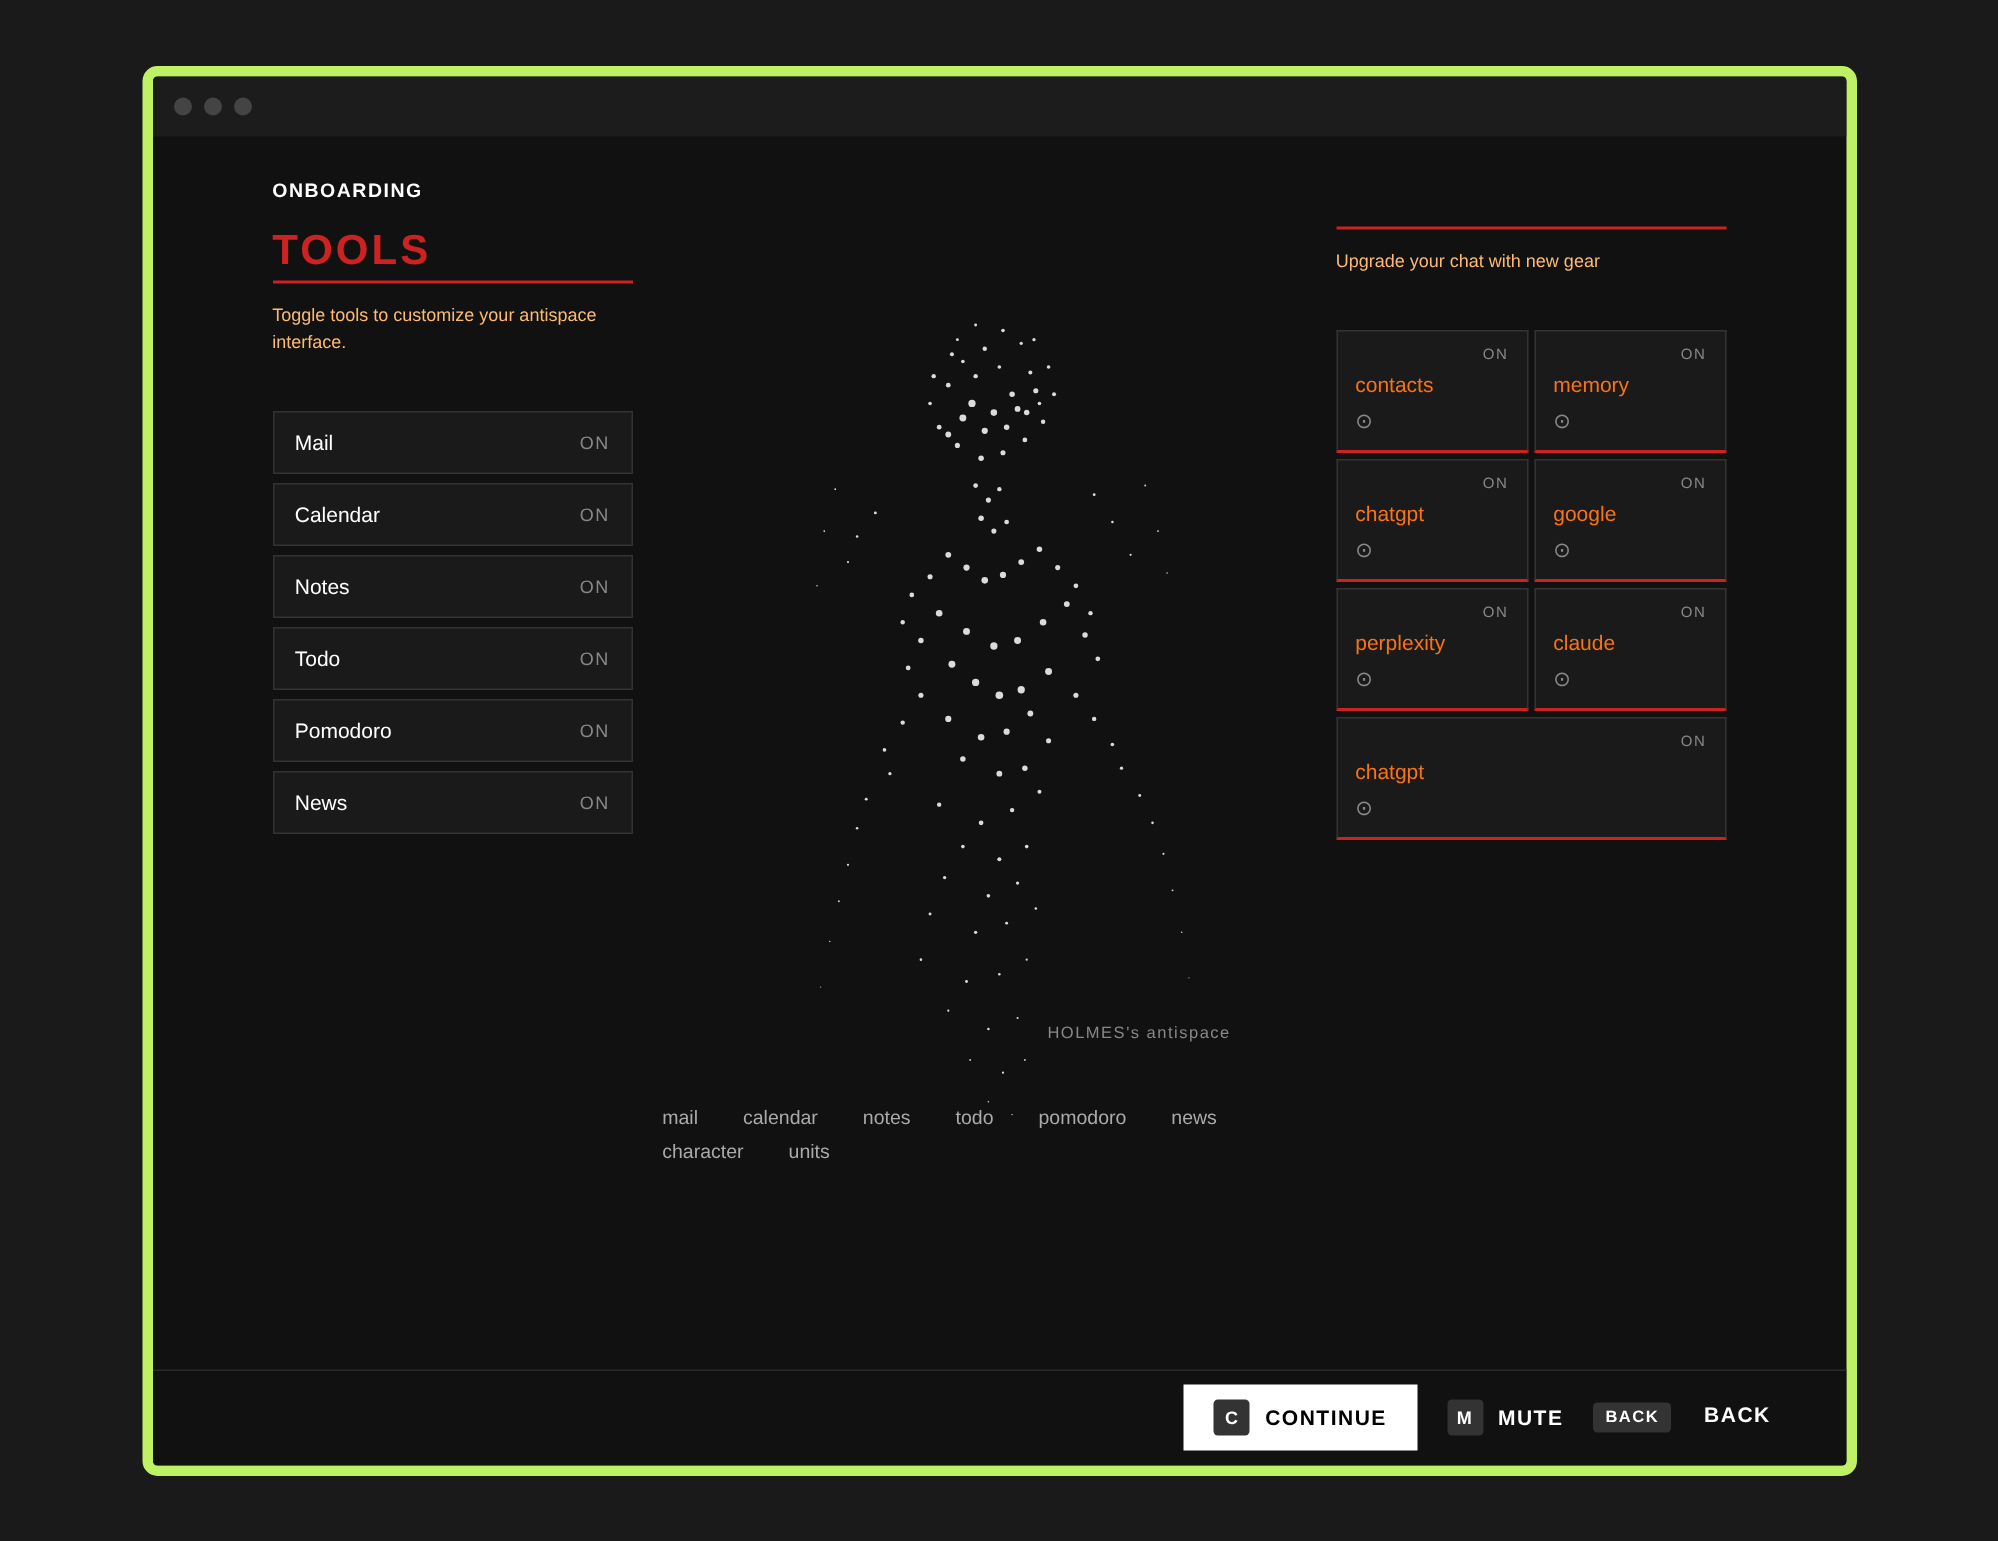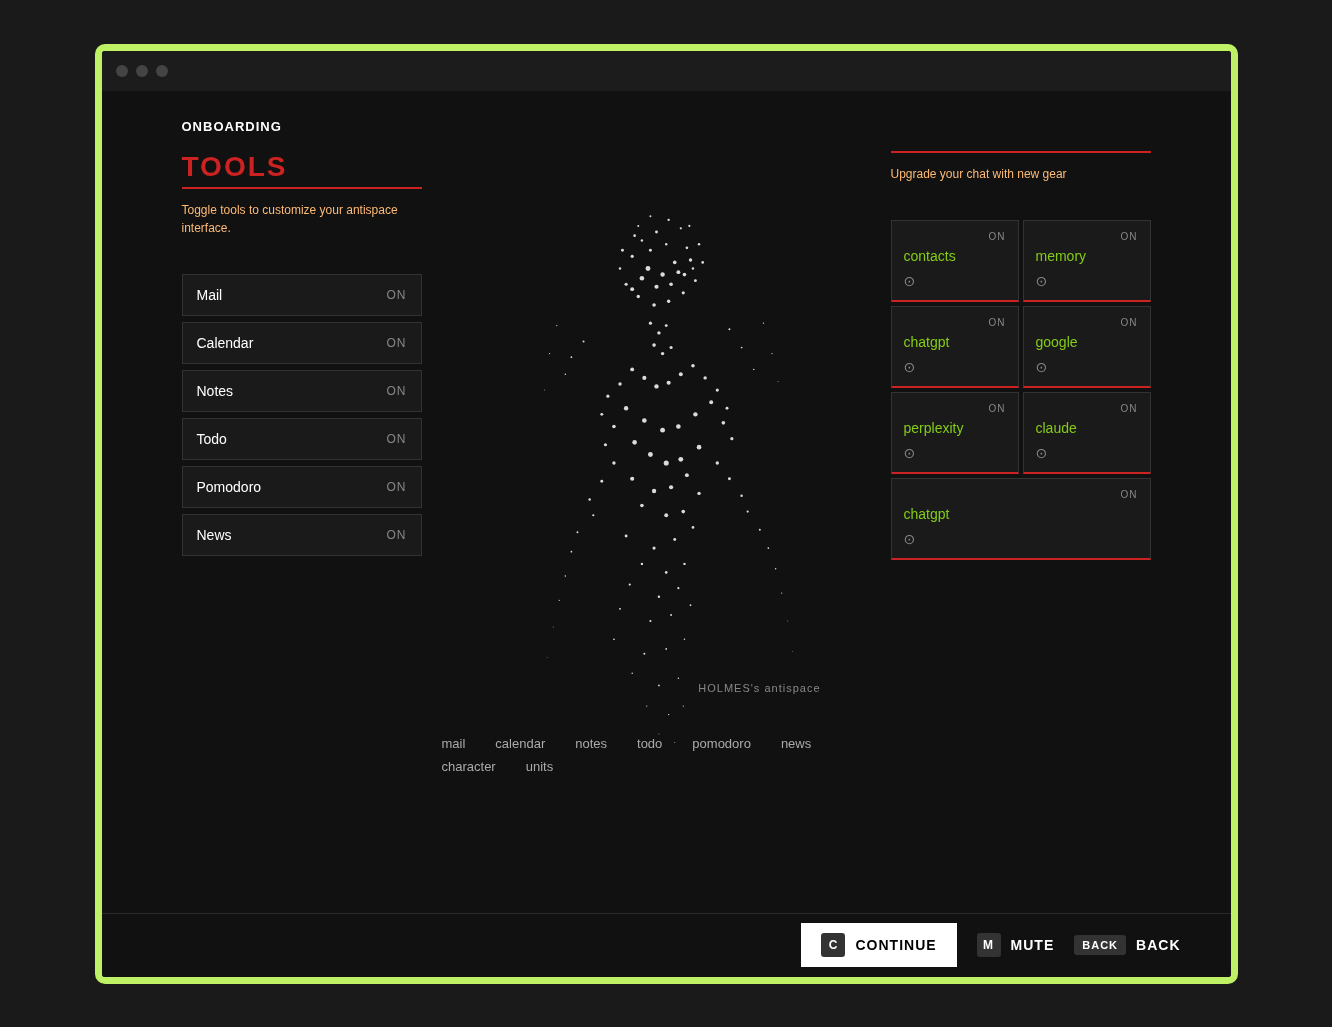--- a/index.html
+++ b/index.html
@@ -196,21 +196,21 @@
     .upgrade-on {
       color: #888;
       font-size: 10px;
       letter-spacing: 1px;
       display: block;
       text-align: right;
       margin-bottom: 6px;
     }
 
     .upgrade-name {
-      color: #84cc16;
+      color: #f97316;
       font-size: 14px;
       display: block;
       margin-bottom: 8px;
     }
 
     .upgrade-check {
       color: #888;
       font-size: 14px;
     }
 
@@ -262,22 +262,22 @@
       gap: 10px;
       color: #fff;
       cursor: pointer;
       font-weight: 700;
       font-size: 14px;
       letter-spacing: 1px;
     }
 
     .btn-back {
       display: flex;
-      align-items: center;
-      gap: 10px;
+      align-items: flex-start;
+      gap: 22px;
       color: #fff;
       cursor: pointer;
       font-weight: 700;
       font-size: 14px;
       letter-spacing: 1px;
     }
 
     .key-back {
       background: #333;
       color: #fff;

